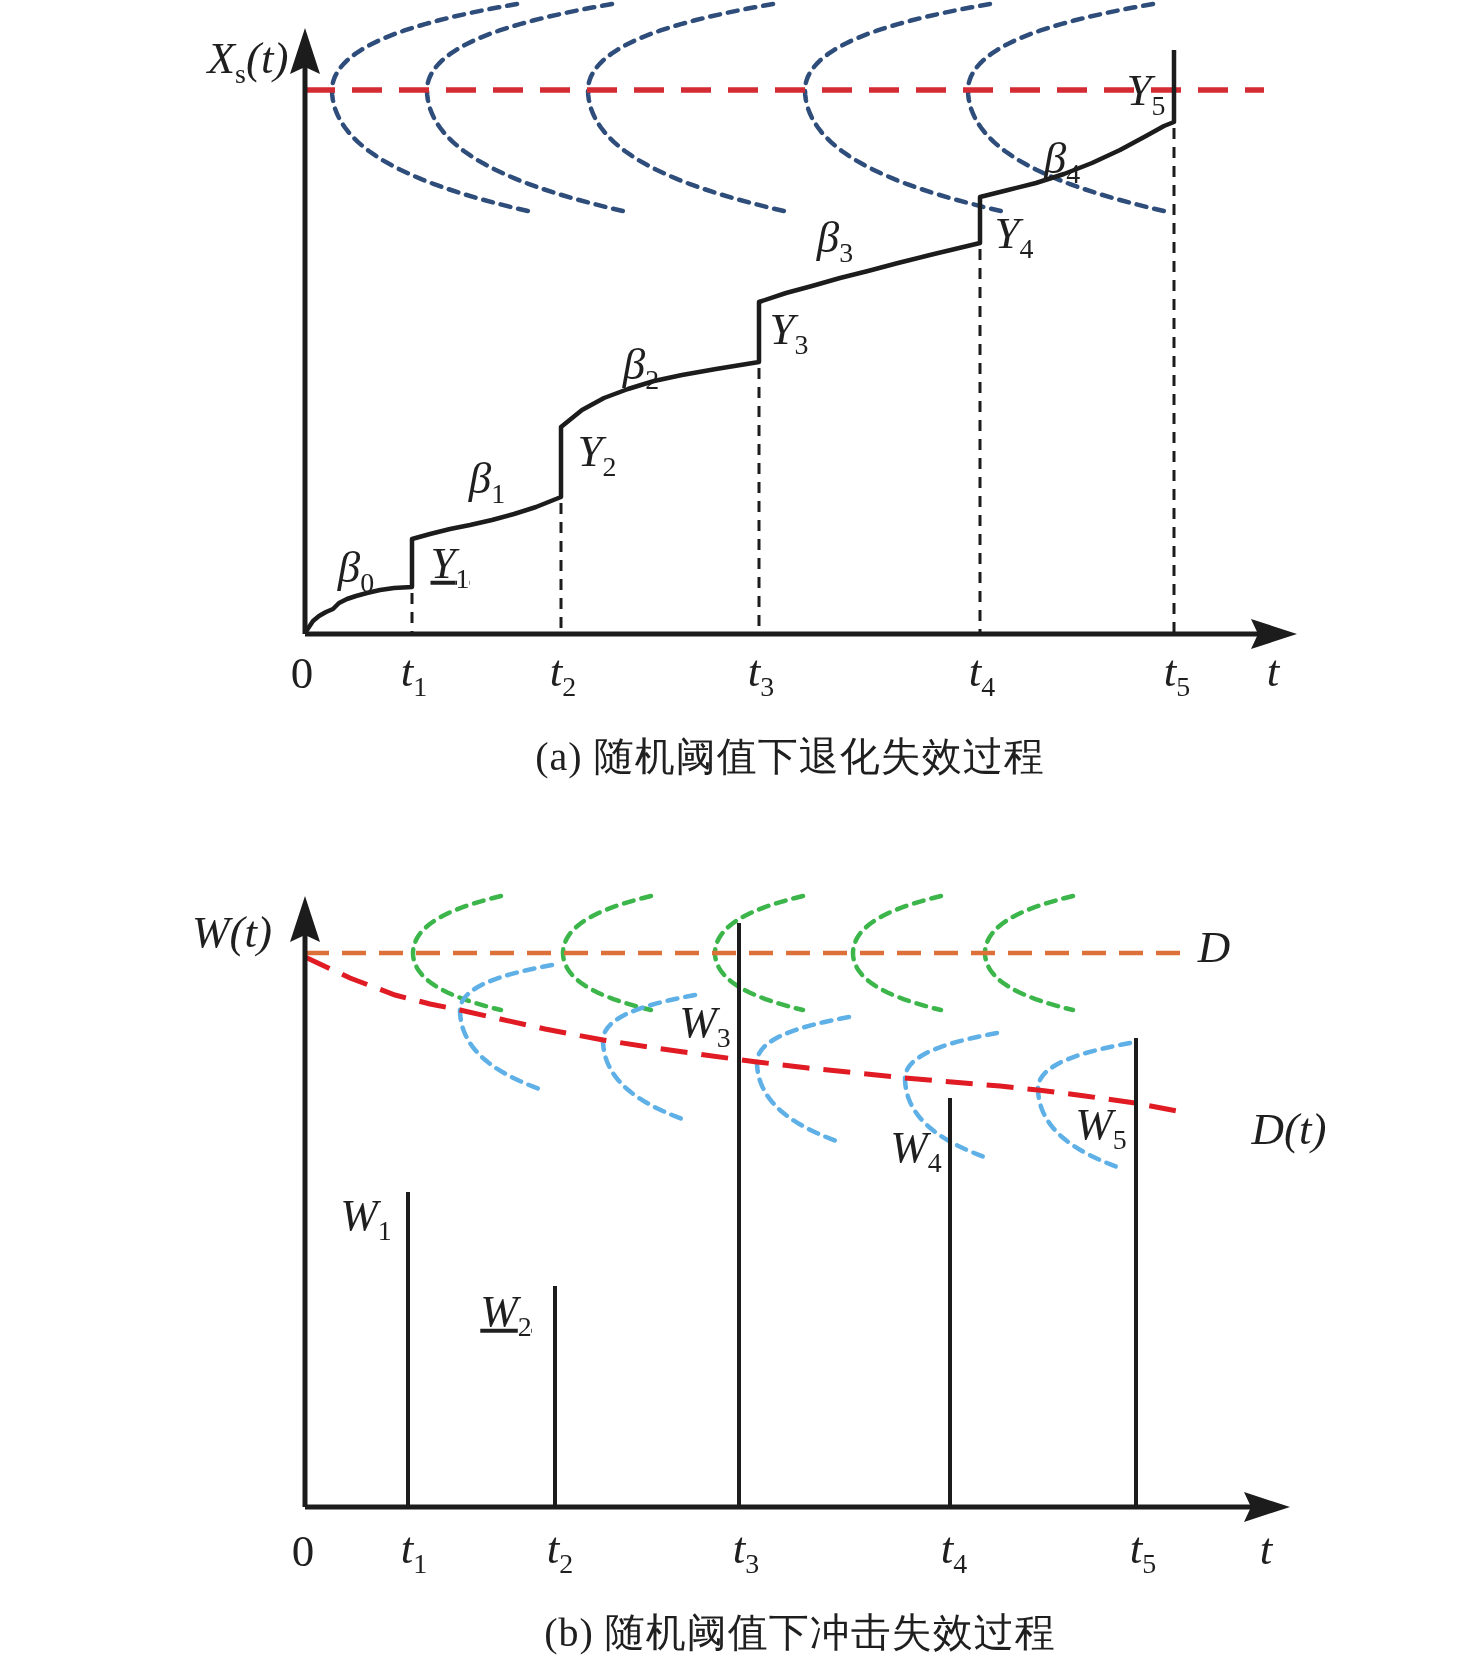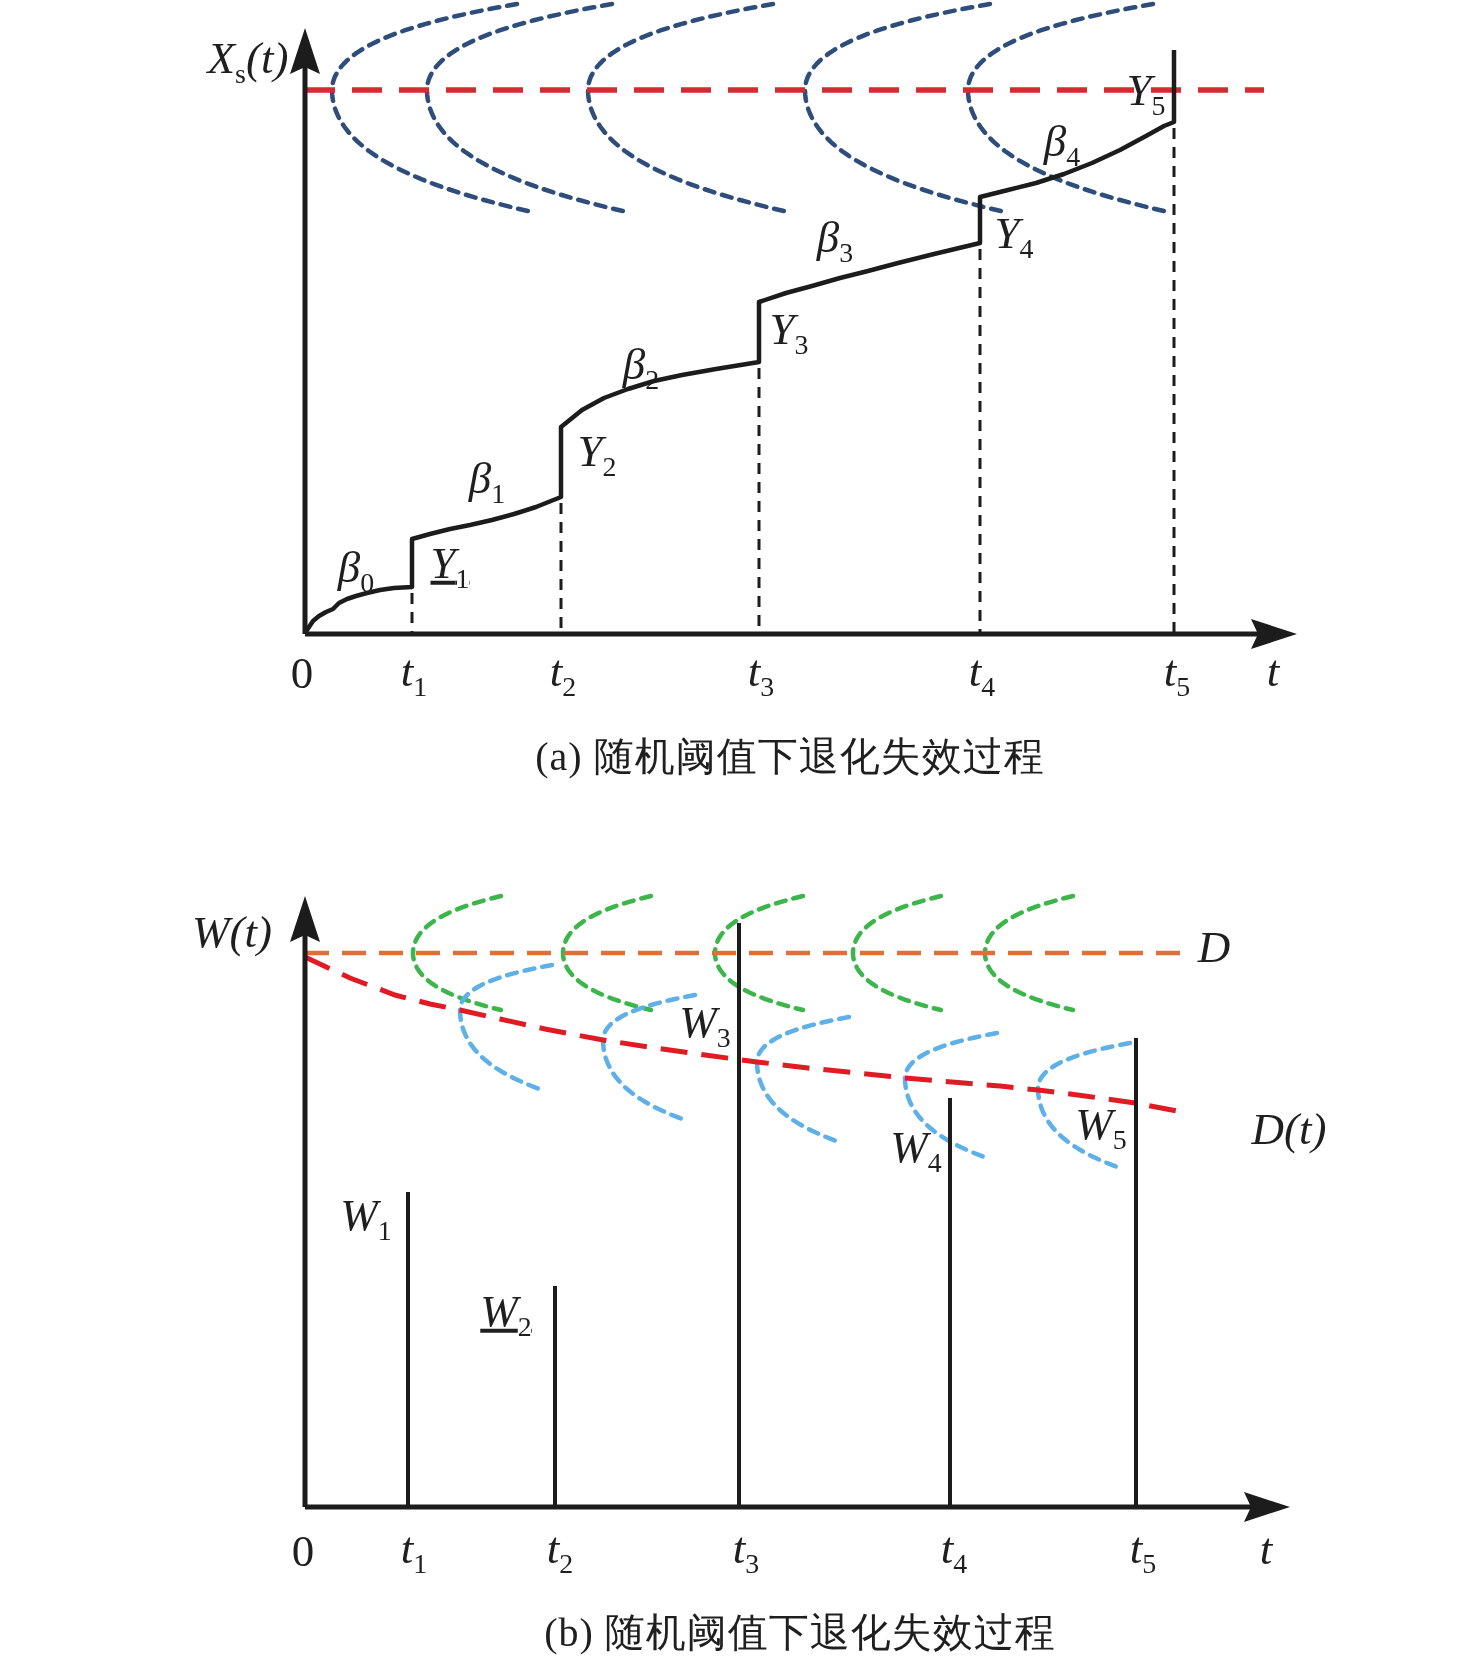--- a/index.html
+++ b/index.html
@@ -57,31 +57,31 @@
       <line x1="555" y1="1507" x2="555" y2="1286" stroke="#1c1c1c" stroke-width="4"></line>
       <line x1="739" y1="1507" x2="739" y2="923" stroke="#1c1c1c" stroke-width="4"></line>
       <line x1="950" y1="1507" x2="950" y2="1098" stroke="#1c1c1c" stroke-width="4"></line>
       <line x1="1136" y1="1507" x2="1136" y2="1038" stroke="#1c1c1c" stroke-width="4"></line>
       <line x1="305" y1="1507" x2="1260" y2="1507" stroke="#1c1c1c" stroke-width="5"></line>
       <line x1="305" y1="1507" x2="305" y2="926" stroke="#1c1c1c" stroke-width="5"></line>
       <polygon points="1290,1507 1244,1492 1251,1507 1244,1522" fill="#1c1c1c"></polygon>
       <polygon points="305,896 290,942 305,935 320,942" fill="#1c1c1c"></polygon>
     </svg>
   <div class="cap" id="cap-a" style="left: 790px; top: 757px;">(a) 随机阈值下退化失效过程</div>
-  <div class="cap" id="cap-b" style="left: 800px; top: 1633px;">(b) 随机阈值下退化失效过程</div>
+  <div class="cap" id="cap-b" style="left: 800px; top: 1633px;">(b) 随机阈值下冲击失效过程</div>
 <div class="mlab" style="left: 232px; top: 62px; margin-left: 16px;"><span class="base">X</span><span class="sub">s</span><span class="rest">(t)</span></div>
     <div class="mlab" style="left: 356px; top: 571px;"><span class="base">β</span><span class="sub">0</span></div>
     <div class="mlab" style="left: 450px; top: 567px; text-decoration: underline;"><span class="base">Y</span><span class="sub">1</span></div>
     <div class="mlab" style="left: 487px; top: 482px;"><span class="base">β</span><span class="sub">1</span></div>
     <div class="mlab" style="left: 597px; top: 455px;"><span class="base">Y</span><span class="sub">2</span></div>
     <div class="mlab" style="left: 641px; top: 368px;"><span class="base">β</span><span class="sub">2</span></div>
     <div class="mlab" style="left: 789px; top: 333px;"><span class="base">Y</span><span class="sub">3</span></div>
     <div class="mlab" style="left: 835px; top: 241px; text-align: center;"><span class="base">β</span><span class="sub">3</span></div>
     <div class="mlab" style="left: 1014px; top: 237px;"><span class="base">Y</span><span class="sub">4</span></div>
-    <div class="mlab" style="left: 1062px; top: 145px;"><span class="base">β</span><span class="sub">4</span></div>
+    <div class="mlab" style="left: 1062px; top: 162px;"><span class="base">β</span><span class="sub">4</span></div>
     <div class="mlab" style="left: 1146px; top: 94px;"><span class="base">Y</span><span class="sub">5</span></div>
     <div class="mlab upright" style="left: 302px; top: 673px;"><span class="base">0</span></div>
     <div class="mlab" style="left: 414px; top: 675px;"><span class="base">t</span><span class="sub">1</span></div>
     <div class="mlab" style="left: 563px; top: 675px;"><span class="base">t</span><span class="sub">2</span></div>
     <div class="mlab" style="left: 761px; top: 675px;"><span class="base">t</span><span class="sub">3</span></div>
     <div class="mlab" style="left: 982px; top: 675px;"><span class="base">t</span><span class="sub">4</span></div>
     <div class="mlab" style="left: 1177px; top: 675px;"><span class="base">t</span><span class="sub">5</span></div>
     <div class="mlab" style="left: 1273px; top: 671px;"><span class="base">t</span></div>
     <div class="mlab" style="left: 232px; top: 932px;"><span class="base">W(t)</span></div>
     <div class="mlab" style="left: 366px; top: 1219px;"><span class="base">W</span><span class="sub">1</span></div>

